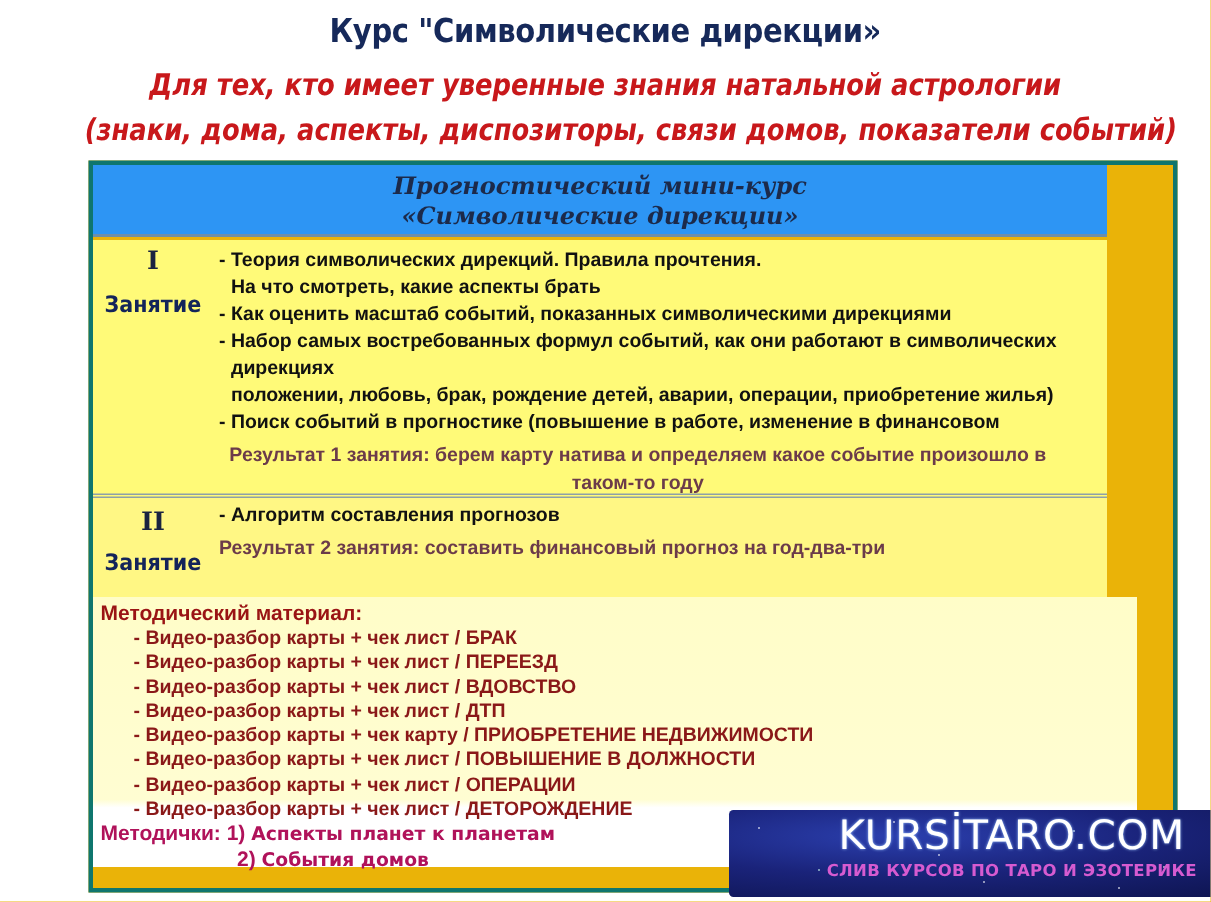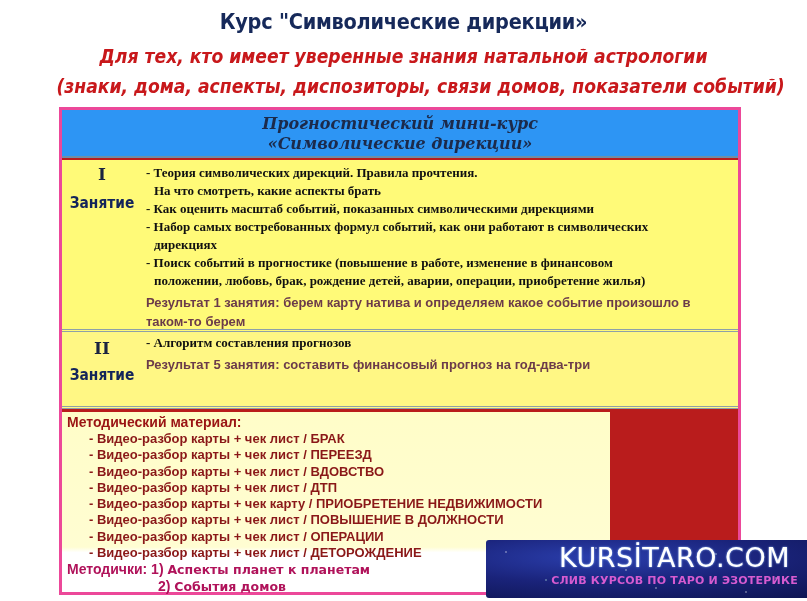--- a/index.html
+++ b/index.html
@@ -16,21 +16,21 @@
     position: absolute; left: 0; width: 807px; text-align: center;
     font-family: "DejaVu Sans", sans-serif; font-style: italic; font-weight: bold;
     font-size: 20px; color: #c8181b; transform: scaleX(0.86); transform-origin: center;
     white-space: nowrap;
   }
   .sub1 { top: 44px; }
   .sub2 { top: 74px; }
 
   .box {
     position: absolute; left: 59px; top: 107px; width: 676px; height: 482px;
-    border: 3px solid #ec4899; background: #b91c1c;
+    border: 3px solid #0f766e; background: #eab308; padding-left: 44px;
   }
   .hdr {
     position: absolute; left: 0; top: 0; width: 676px; height: 48px; background: #2d95f4;
     border-bottom: 2px solid #6e8ea8; text-align: center;
     font-family: "DejaVu Serif", serif; font-style: italic; font-weight: bold; font-size: 16px; color: #1c2a4a;
     line-height: 20px; padding-top: 4px; box-sizing: border-box;
   }
   .sec {
     position: absolute; left: 0; width: 676px; background: #fffa78; box-sizing: border-box;
   }
@@ -40,28 +40,28 @@
     position: absolute; left: 0; width: 80px; text-align: center;
     font-family: "DejaVu Serif", serif; font-weight: bold; font-size: 17px; color: #1a2340;
   }
   .zan {
     position: absolute; left: 0; width: 80px; text-align: center;
     font-family: "DejaVu Sans", sans-serif; font-weight: bold; font-size: 15px; color: #13245a;
     transform: scaleX(0.92);
   }
   .items { position: absolute; left: 84px; }
   .line {
-    font-weight: bold; font-size: 13px; color: #111111; line-height: 18px; white-space: nowrap; font-family: Liberation Serif, serif;
+    font-weight: bold; font-size: 13px; color: #111111; line-height: 18px; white-space: nowrap;
   }
   .indent { padding-left: 8px; }
   .result {
-    font-weight: bold; font-size: 13px; color: #6b3b4a; line-height: 19px; white-space: nowrap;
+    font-weight: bold; font-size: 13px; color: #6b3b4a; line-height: 19px; white-space: nowrap; text-align: center;
   }
   .mat {
-    position: absolute; left: 0; top: 302px; width: 548px; height: 180px; box-sizing: border-box;
+    position: absolute; left: 0; top: 288px; width: 696px; height: 180px; box-sizing: border-box;
     background: linear-gradient(to bottom, #fffdc8 0%, #fffdd2 75%, #ffffff 78%, #ffffff 100%);
     padding-left: 5px; padding-top: 2px;
   }
   .mat-title { font-weight: bold; font-size: 14px; color: #9a1414; line-height: 17px; }
   .mat-item { font-weight: bold; font-size: 13px; color: #8a1818; line-height: 16.3px; padding-left: 22px; white-space: nowrap; }
   .meth { font-weight: bold; font-size: 14px; color: #b0125a; line-height: 17px; white-space: nowrap; }
   .meth .m-label { color: #b0125a; }
   .meth .m-item { font-family: "DejaVu Sans", sans-serif; font-size: 12.5px; color: #b0125a; }
   .meth2 { padding-left: 91px; }
 
@@ -107,35 +107,35 @@
 
   <div class="sec sec1">
     <div class="roman" style="top:4px;">I</div>
     <div class="zan" style="top:34px;">Занятие</div>
     <div class="items" style="top:4px;">
       <div class="line">- Теория символических дирекций. Правила прочтения.</div>
       <div class="line indent">На что смотреть, какие аспекты брать</div>
       <div class="line">- Как оценить масштаб событий, показанных символическими дирекциями</div>
       <div class="line">- Набор самых востребованных формул событий, как они работают в символических</div>
       <div class="line indent">дирекциях</div>
+      <div class="line indent">положении, любовь, брак, рождение детей, аварии, операции, приобретение жилья)</div>
       <div class="line">- Поиск событий в прогностике (повышение в работе, изменение в финансовом</div>
-      <div class="line indent">положении, любовь, брак, рождение детей, аварии, операции, приобретение жилья)</div>
       <div style="height:3px;"></div>
       <div class="result">Результат 1 занятия: берем карту натива и определяем какое событие произошло в</div>
-      <div class="result">таком-то берем</div>
+      <div class="result">таком-то году</div>
     </div>
   </div>
 
   <div class="sec sec2">
     <div class="roman" style="top:6px;text-align:center;">II</div>
     <div class="zan" style="top:34px;">Занятие</div>
     <div class="items" style="top:2px;">
       <div class="line">- Алгоритм составления прогнозов</div>
       <div style="height:3px;"></div>
-      <div class="result">Результат 5 занятия: составить финансовый прогноз на год-два-три</div>
+      <div class="result">Результат 2 занятия: составить финансовый прогноз на год-два-три</div>
     </div>
   </div>
 
   <div class="mat">
     <div class="mat-title">Методический материал:</div>
     <div class="mat-item">- Видео-разбор карты + чек лист / БРАК</div>
     <div class="mat-item">- Видео-разбор карты + чек лист / ПЕРЕЕЗД</div>
     <div class="mat-item">- Видео-разбор карты + чек лист / ВДОВСТВО</div>
     <div class="mat-item">- Видео-разбор карты + чек лист / ДТП</div>
     <div class="mat-item">- Видео-разбор карты + чек карту / ПРИОБРЕТЕНИЕ НЕДВИЖИМОСТИ</div>

